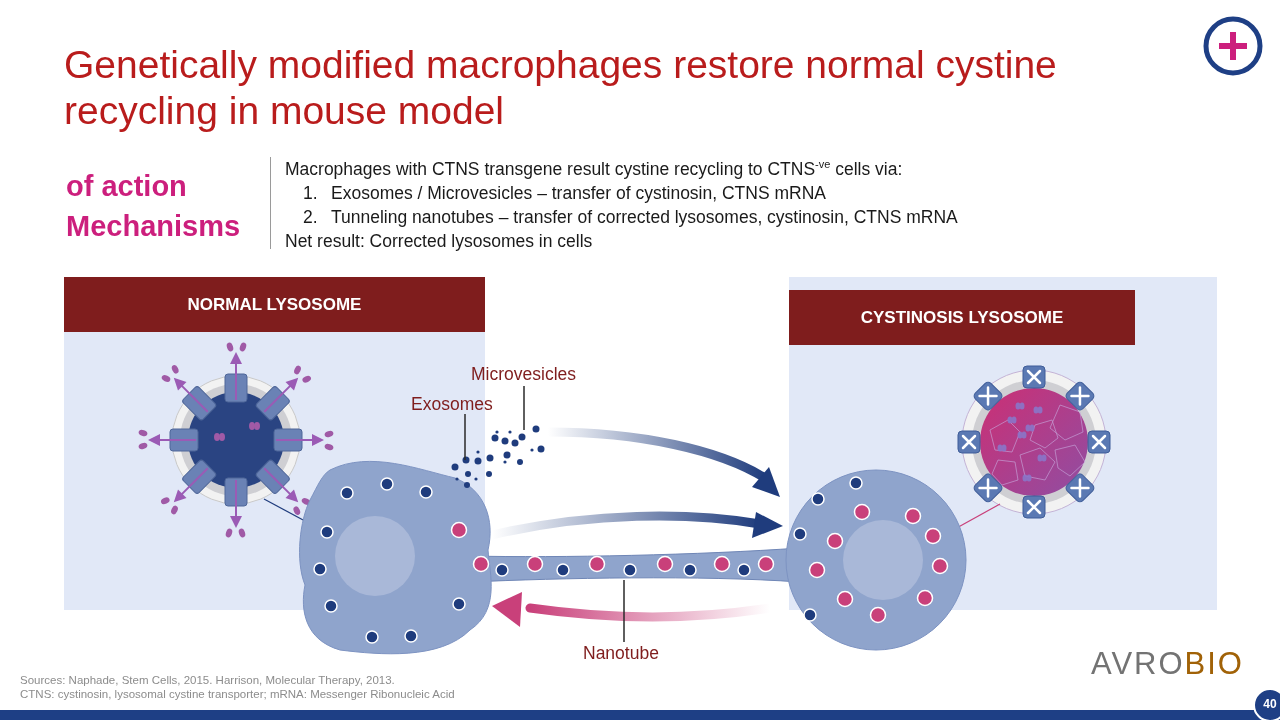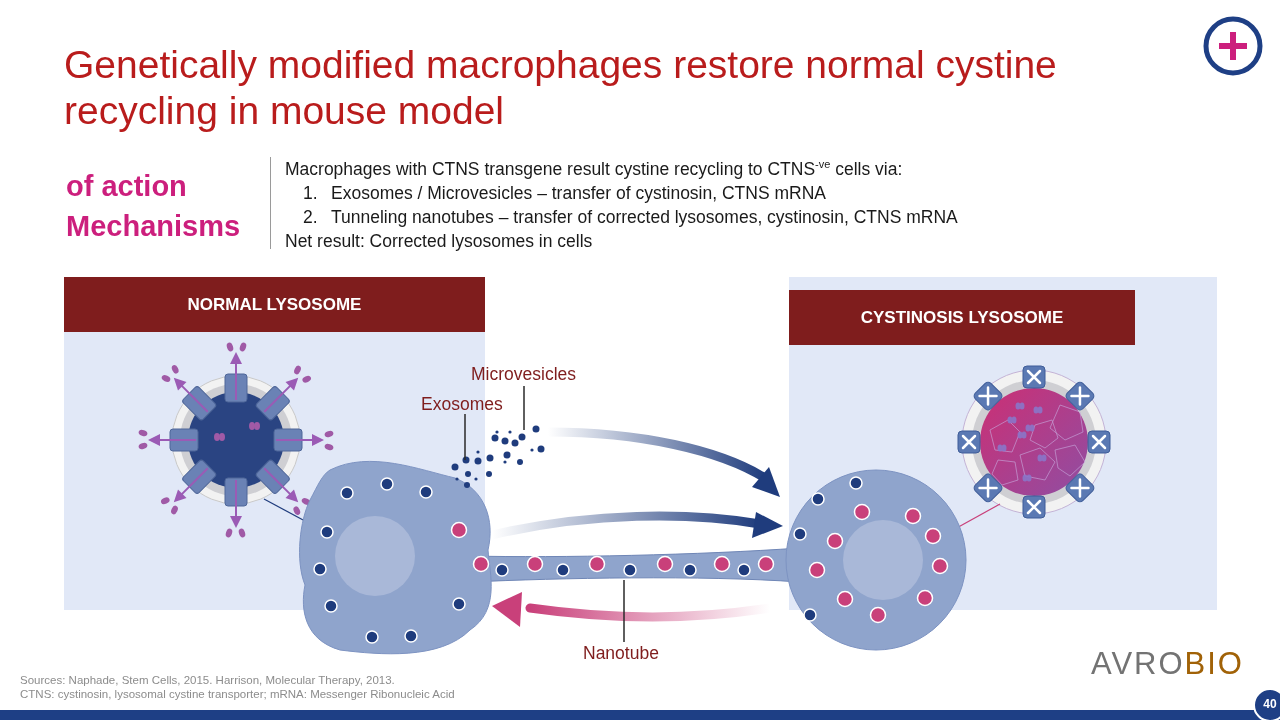--- a/index.html
+++ b/index.html
@@ -15,21 +15,21 @@
   #moa-body sup { font-size:11px; vertical-align:7px; line-height:0; }
   .panel-bg { background:#e1e8f7; }
   #normal-bg { left:64px; top:277px; width:421px; height:333px; }
   #cyst-bg { left:789px; top:277px; width:428px; height:333px; }
   .panel-header { background:#7f1d1d; color:#ffffff; font-weight:bold; font-size:17px; display:flex; align-items:center; justify-content:center; height:55px; }
   #normal-header { left:64px; top:277px; width:421px; }
   #cyst-header { left:789px; top:290px; width:346px; }
   #diagram { left:0; top:0; width:1280px; height:720px; }
   .lbl { color:#7f1d1d; font-size:17.5px; }
   #lbl-micro { left:471px; top:364px; }
-  #lbl-exo { left:421px; top:394px; }
+  #lbl-exo { left:411px; top:394px; }
   #lbl-nano { left:583px; top:643px; }
   #sources { left:20px; top:673px; color:#8c8c8c; font-size:11.5px; line-height:14px; }
   #brand { left:1091px; top:646px; font-size:31px; letter-spacing:2px; }
   #brand .avro { color:#737373; }
   #brand .bio { color:#a16207; }
   #footer-bar { left:0; top:710px; width:1280px; height:10px; background:#1e3f85; }
   #page-badge { left:1253px; top:688px; width:34px; height:34px; border-radius:50%; background:#1e3f85; border:2px solid #ffffff; color:#ffffff; font-size:12px; font-weight:bold; display:flex; align-items:flex-start; justify-content:center; padding-top:7px; box-sizing:border-box; }
 </style>
 </head>
 <body>

